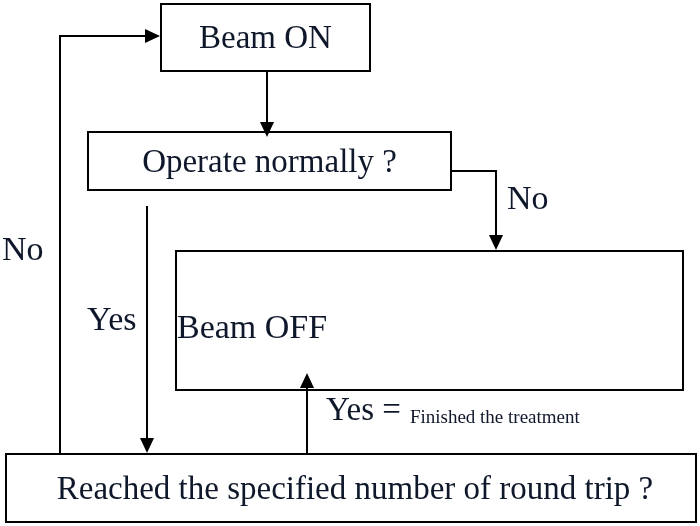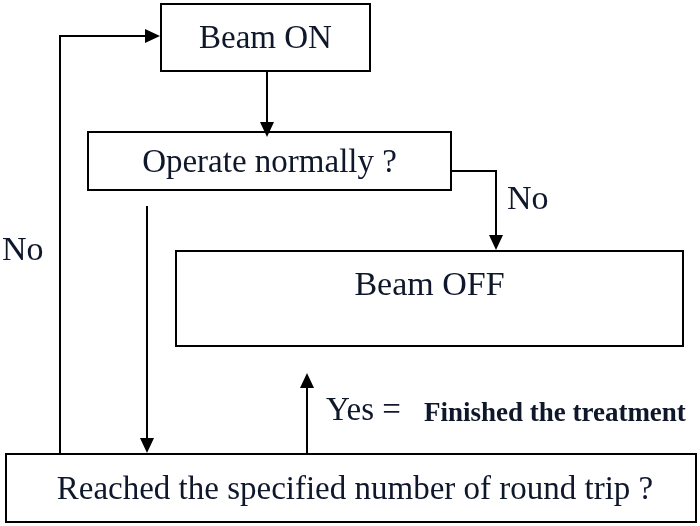--- a/index.html
+++ b/index.html
@@ -26,22 +26,22 @@
     justify-content: center;
     text-align: center;
   }
   .box-label {
     font-size: 33px;
     line-height: 1.1;
     white-space: nowrap;
   }
   #beam-on-box    { left: 160px; top: 3px;   width: 211px; height: 69px; }
   #operate-box    { left: 87px;  top: 131px; width: 365px; height: 60px; }
-  #beam-off-box   { left: 175px; top: 250px; width: 509px; height: 97px;
-                    flex-direction: column; justify-content: flex-start;
+  #beam-off-box   { left: 175px; top: 250px; width: 509px; height: 141px;
+                    flex-direction: row; justify-content: flex-start;
                     padding-top: 13px; }
   #reached-box    { left: 5px;   top: 453px; width: 692px; height: 70px; padding-left: 8px; }
   #beam-off-title { font-size: 34px; line-height: 1.1; white-space: nowrap; }
   #beam-off-sub   { font-size: 24px; line-height: 1.3; white-space: nowrap; }
 
   .line {
     position: absolute;
     background: #000000;
   }
   .arrowhead {
@@ -54,21 +54,21 @@
   .arrow-right { border-top: 7px solid transparent; border-bottom: 7px solid transparent; border-left: 15px solid #000000; }
 
   .edge-label {
     position: absolute;
     font-size: 34px;
     line-height: 1;
     white-space: nowrap;
   }
   #label-yes-finished { display: flex; align-items: flex-end; }
   #label-yes-finished .big   { font-size: 33px; }
-  #label-yes-finished .small { font-size: 27px; margin-left: 23px; font-weight: bold; }
+  #label-yes-finished .small { font-size: 19px; margin-left: 9px; }
 </style>
 </head>
 <body>
 
 <div id="canvas">
 
   <div class="box" id="beam-on-box">
     <span class="box-label">Beam ON</span>
   </div>
 
@@ -87,20 +87,21 @@
   <div class="line" style="left:266px; top:72px; width:2px; height:52px;"></div>
   <div class="arrowhead arrow-down" style="left:260px; top:122px;"></div>
 
   <div class="line" style="left:452px; top:170px; width:45px; height:2px;"></div>
   <div class="line" style="left:495px; top:170px; width:2px; height:66px;"></div>
   <div class="arrowhead arrow-down" style="left:489px; top:235px;"></div>
   <div class="edge-label" style="left:507px; top:181px;">No</div>
 
   <div class="line" style="left:146px; top:206px; width:2px; height:233px;"></div>
   <div class="arrowhead arrow-down" style="left:140px; top:438px;"></div>
+  <div class="edge-label" style="left:87px; top:302px;">Yes</div>
 
   <div class="line" style="left:306px; top:386px; width:2px; height:67px;"></div>
   <div class="arrowhead arrow-up" style="left:300px; top:373px;"></div>
   <div class="edge-label" id="label-yes-finished" style="left:326px; top:393px;">
     <span class="big">Yes =</span>
     <span class="small">Finished the treatment</span>
   </div>
 
   <div class="line" style="left:59px; top:35px; width:2px; height:418px;"></div>
   <div class="line" style="left:59px; top:35px; width:87px; height:2px;"></div>

